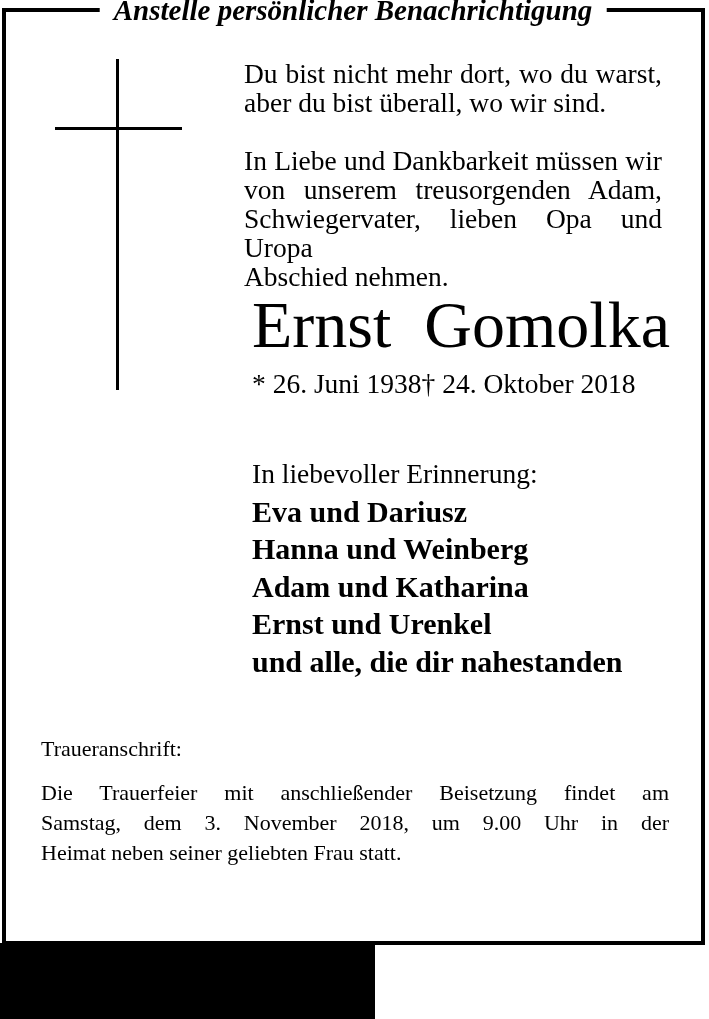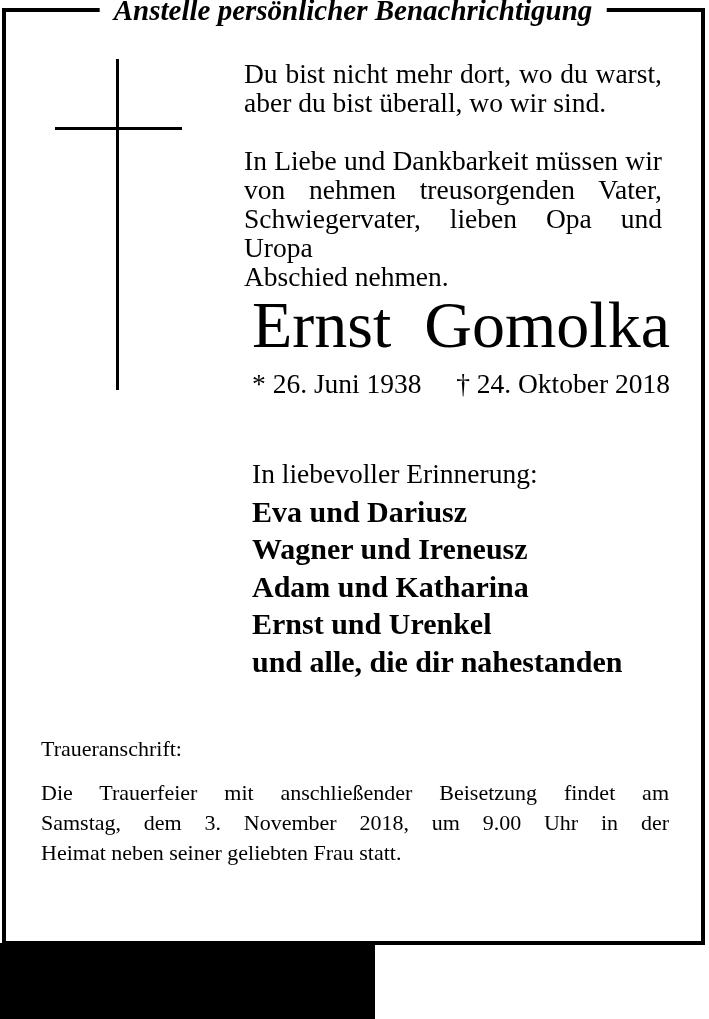--- a/index.html
+++ b/index.html
@@ -80,21 +80,20 @@
     font-size: 66px;
     line-height: 66px;
     white-space: nowrap;
   }
   .dates-row {
     position: absolute;
     left: 252px;
     top: 369px;
     width: 418px;
     display: flex;
-    justify-content: space-between;
     font-size: 27.5px;
     line-height: 29px;
     white-space: nowrap;
   }
   .memorial {
     position: absolute;
     left: 252px;
     top: 455px;
     width: 430px;
     line-height: 37.5px;
@@ -137,39 +136,39 @@
   <div class="cross-h"></div>
 </div>
 
 <div class="col opening">
   <div class="jline">Du bist nicht mehr dort, wo du warst,</div>
   <div class="lline">aber du bist überall, wo wir sind.</div>
 </div>
 
 <div class="col tribute">
   <div class="jline">In Liebe und Dankbarkeit müssen wir</div>
-  <div class="jline">von nehmen treusorgenden Vater,</div>
+  <div class="jline">von unserem treusorgenden Adam,</div>
   <div class="jline">Schwiegervater, lieben Opa und Uropa</div>
   <div class="lline">Abschied nehmen.</div>
 </div>
 
 <div class="name-row">
   <span>Ernst</span>
   <span>Gomolka</span>
 </div>
 
 <div class="dates-row">
   <span>* 26. Juni 1938</span>
   <span>† 24. Oktober 2018</span>
 </div>
 
 <div class="memorial">
   <div class="memorial-intro">In liebevoller Erinnerung:</div>
   <div class="mourner">Eva und Dariusz</div>
-  <div class="mourner">Wagner und Ireneusz</div>
+  <div class="mourner">Hanna und Weinberg</div>
   <div class="mourner">Adam und Katharina</div>
   <div class="mourner">Ernst und Urenkel</div>
   <div class="mourner">und alle, die dir nahestanden</div>
 </div>
 
 <div class="bottom-block">
   <div class="lline">Traueranschrift:</div>
   <div class="funeral">
     <div class="jline">Die Trauerfeier mit anschließender Beisetzung findet am</div>
     <div class="jline">Samstag, dem 3. November 2018, um 9.00 Uhr in der</div>

